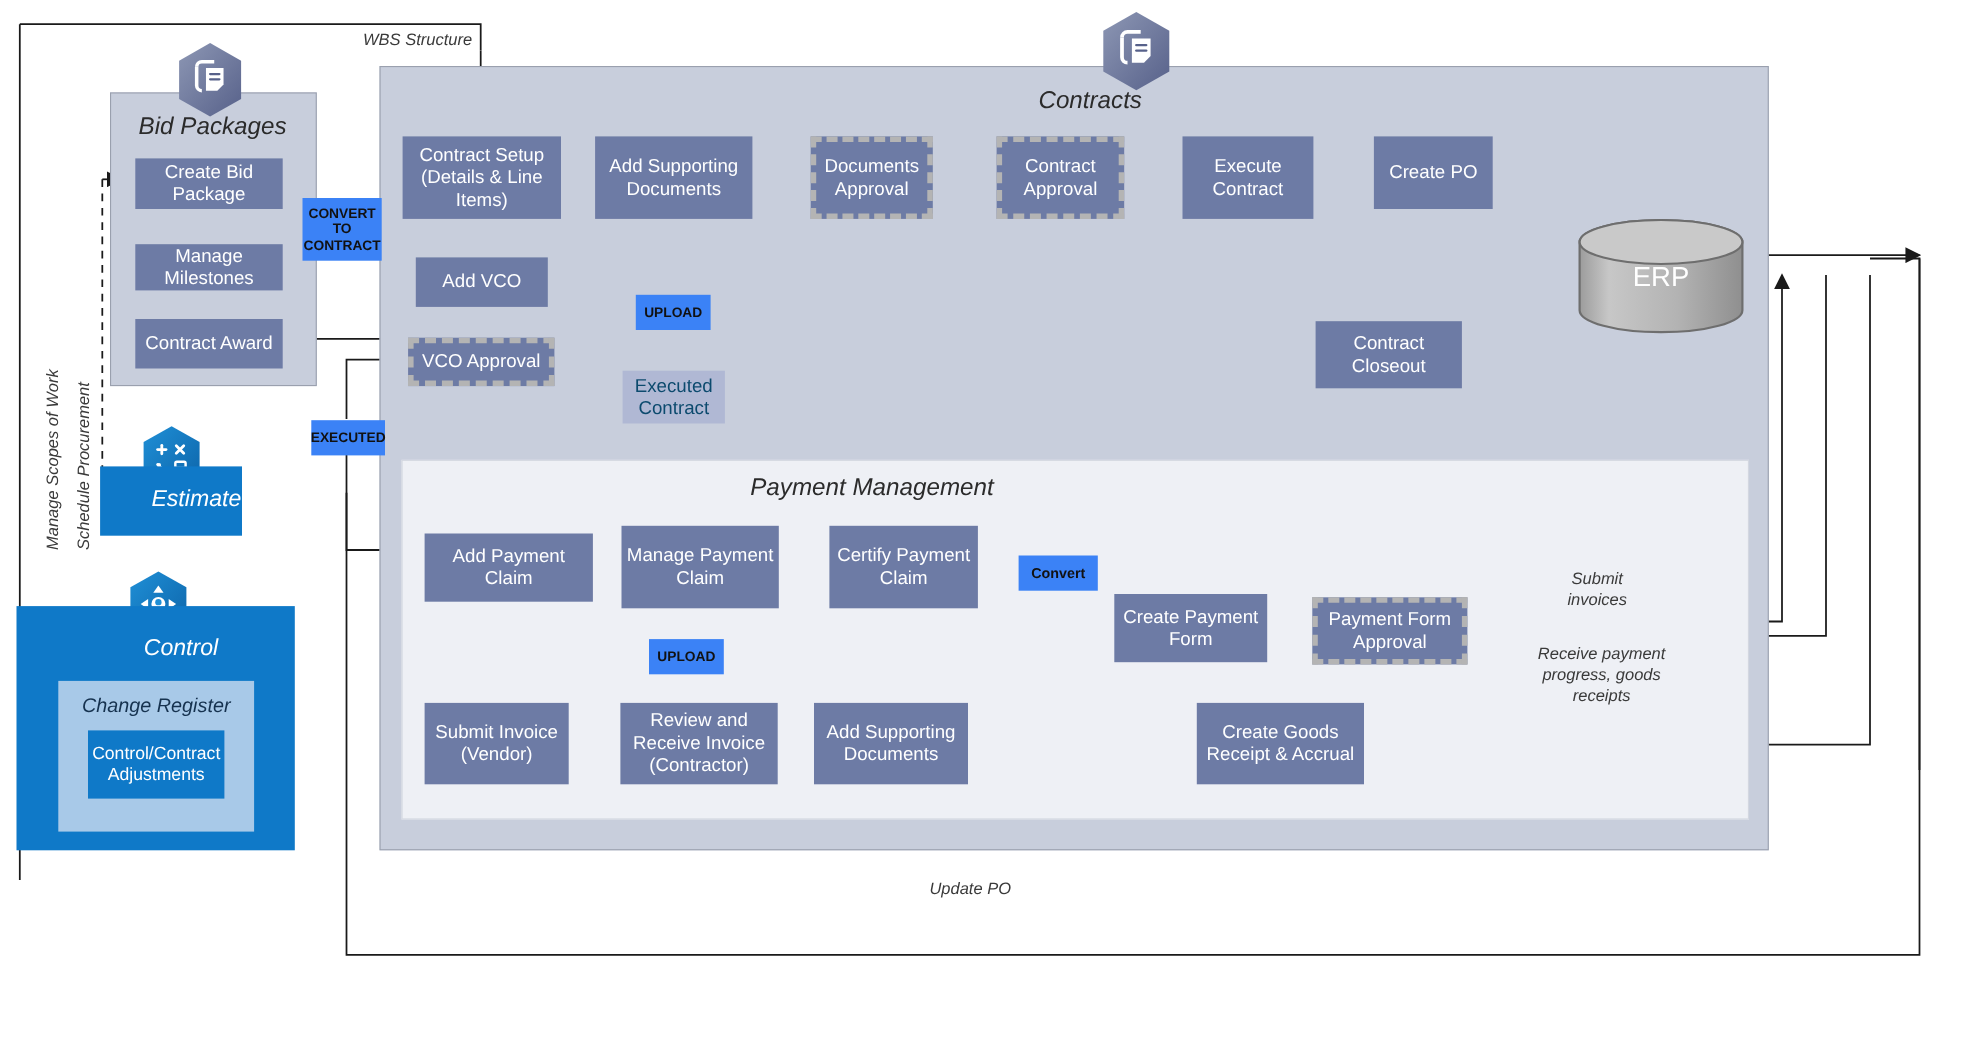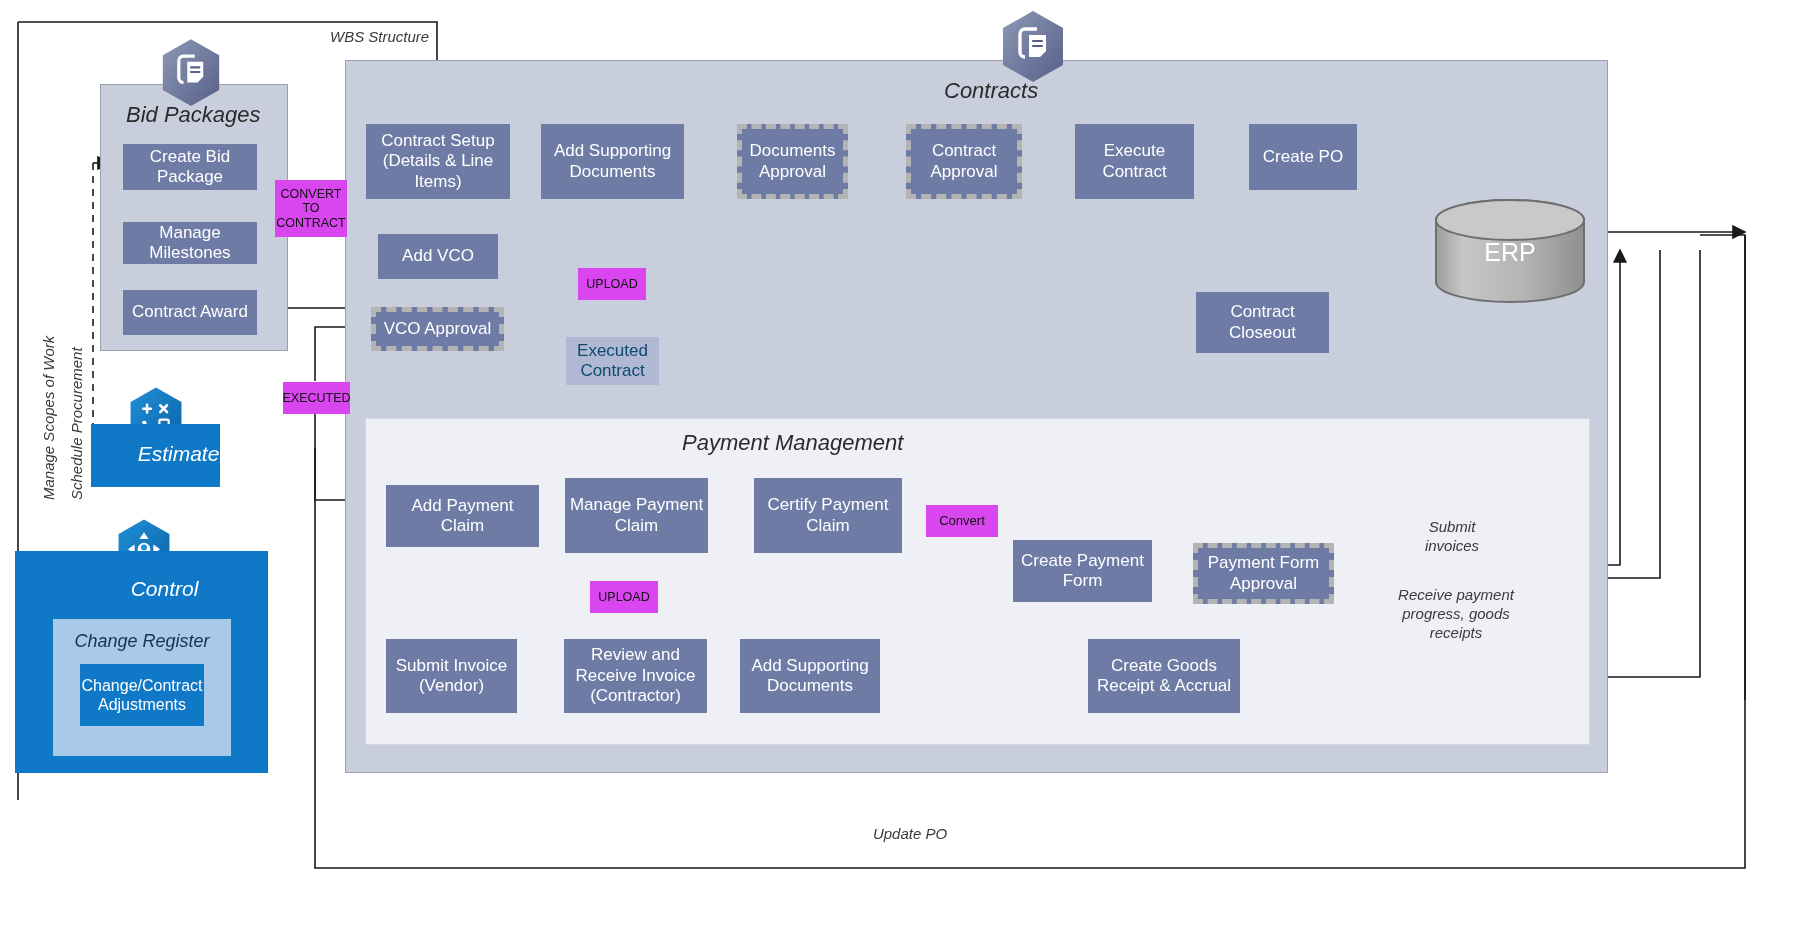--- a/index.html
+++ b/index.html
@@ -63,23 +63,23 @@
     color:#0c4a6e;
   }
   .pbox.approval{
     border:5px dashed #b4b4b4;
     background:#6d7ba5;
   }
 
   
   .tag{
     position:absolute;
-    background:#d946ef;
+    background:#3b82f6;
     color:#111;
-    font-weight:normal;
+    font-weight:bold;
     font-size:12.5px;
     display:flex;
     align-items:center;
     justify-content:center;
     text-align:center;
     line-height:1.15;
     box-sizing:border-box;
     padding:16px 5px;
   }
 
@@ -318,21 +318,21 @@
 
   <div class="pbox light" style="left:566px;top:337px;width:93px;height:48px;">Executed Contract</div>
 
   <div class="pbox" style="left:1196px;top:292px;width:133px;height:61px;">Contract Closeout</div>
 
   <div class="zone-payment" style="left:365px;top:418px;width:1225px;height:327px;"></div>
   <div class="zone-title" style="left:682px;top:430px;">Payment Management</div>
 
   <div class="pbox" style="left:386px;top:485px;width:153px;height:62px;">Add Payment Claim</div>
   <div class="pbox" style="left:565px;top:478px;width:143px;height:75px;">Manage Payment Claim</div>
-  <div class="pbox" style="left:754px;top:478px;width:148px;height:75px;">Certify Payment Claim</div>
+  <div class="pbox" style="left:754px;top:478px;width:135px;height:75px;">Certify Payment Claim</div>
   <div class="pbox" style="left:1013px;top:540px;width:139px;height:62px;">Create Payment Form</div>
   <div class="pbox approval" style="left:1193px;top:543px;width:141px;height:61px;">Payment Form Approval</div>
 
   <div class="pbox" style="left:386px;top:639px;width:131px;height:74px;">Submit Invoice (Vendor)</div>
   <div class="pbox" style="left:564px;top:639px;width:143px;height:74px;">Review and Receive Invoice (Contractor)</div>
   <div class="pbox" style="left:740px;top:639px;width:140px;height:74px;">Add Supporting Documents</div>
   <div class="pbox" style="left:1088px;top:639px;width:152px;height:74px;">Create Goods Receipt &amp; Accrual</div>
 
   <div class="tag" style="left:275px;top:180px;width:72px;height:57px;white-space:pre-line;">CONVERT
 TO
@@ -345,21 +345,21 @@
   <div class="note" style="left:330px;top:28px;width:120px;text-align:left;">WBS Structure</div>
 
   <div class="note vert" style="left:40px;top:500px;">Manage Scopes of Work</div>
   <div class="note vert" style="left:68px;top:500px;">Schedule Procurement</div>
 
   <div class="note" style="left:1392px;top:518px;width:120px;">Submit
 invoices</div>
   <div class="note" style="left:1376px;top:586px;width:160px;">Receive payment
 progress, goods
 receipts</div>
-  <div class="note" style="left:850px;top:800px;width:120px;margin-top:25px;">Update PO</div>
+  <div class="note" style="left:822px;top:800px;width:120px;">Update PO</div>
 
   <div class="erp" style="left:1430px;top:196px;width:160px;height:110px;">
     <svg width="160" height="110" viewBox="0 0 160 110">
       <defs>
         <linearGradient id="cyl" x1="0" y1="0" x2="1" y2="0">
           <stop offset="0%" stop-color="#9c9c9c"></stop>
           <stop offset="18%" stop-color="#c7c7c7"></stop>
           <stop offset="60%" stop-color="#b3b3b3"></stop>
           <stop offset="100%" stop-color="#8f8f8f"></stop>
         </linearGradient>
@@ -412,17 +412,17 @@
         <path d="M33,56 l5.5,-8 h-11 z"></path>
         <path d="M14,36 l8,-5.5 v11 z"></path>
         <path d="M52,36 l-8,-5.5 v11 z"></path>
       </g>
     </svg>
   </div>
   <div class="bluecard" style="left:15px;top:551px;width:253px;height:222px;">
     <div class="cardtitle" style="top:26px;">Control</div>
     <div class="innerlight" style="left:38px;top:68px;width:178px;height:137px;">
       <div class="innertitle" style="top:12px;">Change Register</div>
-      <div class="innerdeep" style="left:27px;top:45px;width:124px;height:62px;">Change/Contract Adjustments</div>
+      <div class="innerdeep" style="left:27px;top:45px;width:124px;height:62px;">Control/Contract Adjustments</div>
     </div>
   </div>
 
 </div>
 
 </body></html>

